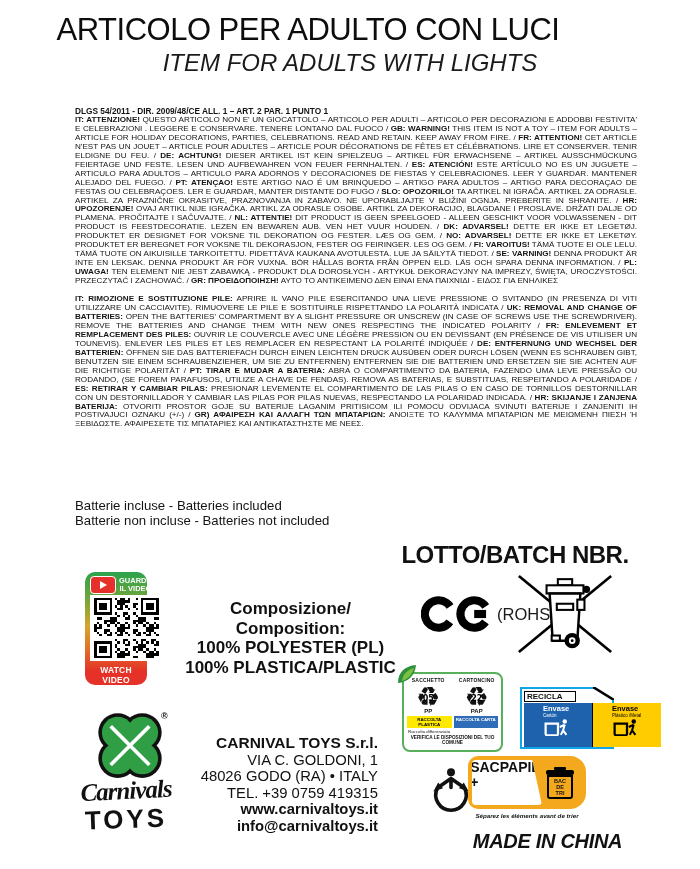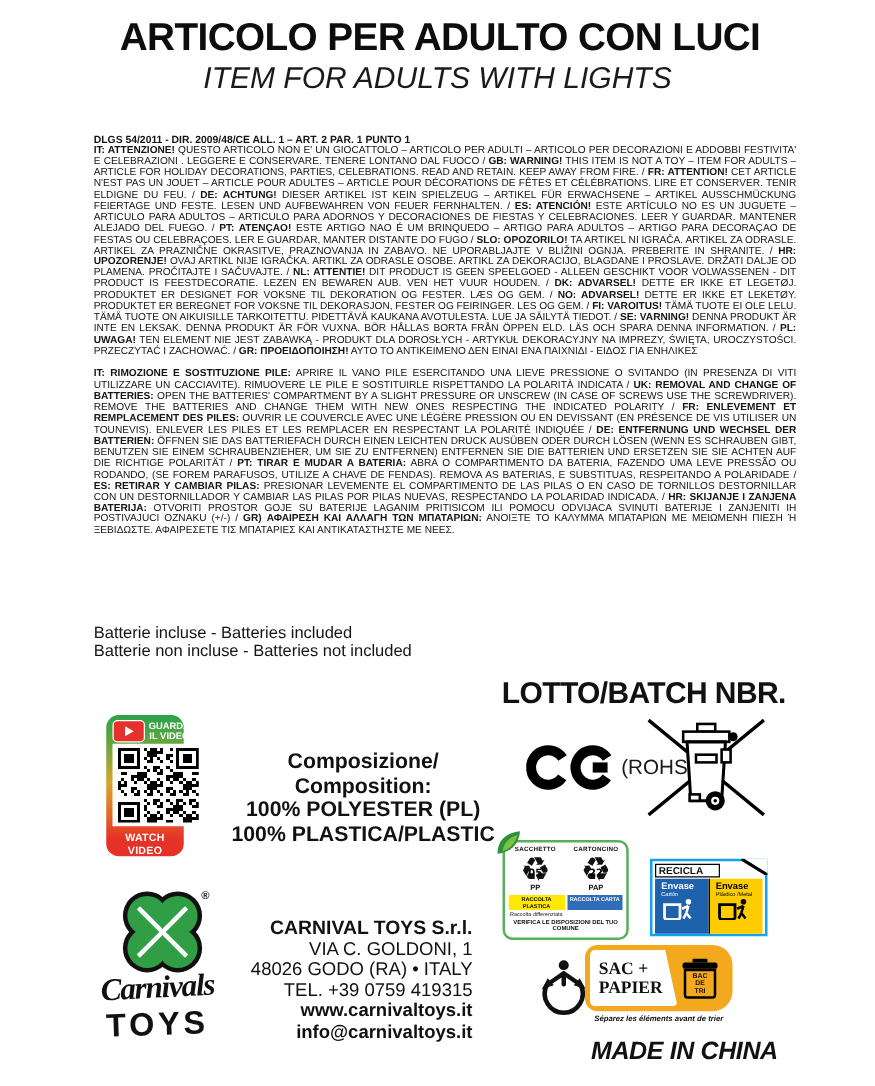--- a/index.html
+++ b/index.html
@@ -1,20 +1,20 @@
 <!DOCTYPE html>
 <html style="--youtube_red: #e6302b; --badge_green: #2ba24c; --badge_yellow: #d8a52c; --badge_red: #e53127; --box_green: #58b05c; --raccolta_yellow: #ffe900; --raccolta_blue: #2f6db8; --recicla_blue: #1e62ae; --recicla_yellow: #ffcc00; --clover_green: #2f9e44; --sac_yellow: #f3a81e;"><head>
 <meta charset="utf-8">
 <style>
   html,body{margin:0;padding:0;background:#fff;}
   .page{position:relative;width:700px;height:869px;background:#fff;overflow:hidden;
         font-family:"Liberation Sans",sans-serif;color:#111;}
   b{font-weight:bold;}
   .title{position:absolute;top:12px;left:0;width:616px;text-align:center;
-         font-size:31px;font-weight:700;letter-spacing:-.5px;color:#0d0d0d;margin-left:44px;}
+         font-size:31px;font-weight:400;letter-spacing:-.5px;color:#0d0d0d;}
   .subtitle{position:absolute;top:49px;left:0;width:700px;text-align:center;
             font-size:24px;font-style:italic;font-weight:400;color:#1a1a1a;}
   .legal{position:absolute;left:75px;top:107px;width:562px;font-size:8.1px;
          line-height:8.95px;text-align:justify;color:#141414;}
   .legal .reg{font-weight:bold;font-size:8.3px;}
   .legal p{margin:0;}
   .legal p.p2{margin-top:9px;}
   .batteries{position:absolute;left:75px;top:499px;font-size:13.2px;line-height:14.6px;color:#141414;}
   .lotto{position:absolute;left:395px;top:541px;width:240px;text-align:center;
          font-size:24px;font-weight:900;letter-spacing:-.5px;}
@@ -56,45 +56,45 @@
   .gb-verify{font-size:4.7px;font-weight:800;text-align:center;margin-top:1px;}
   
   .recicla{position:absolute;left:520px;top:687px;width:94px;height:62px;box-sizing:border-box;
            border:2px solid #0ea5e9;background:#fff;}
   .recicla .cut{position:absolute;top:-2px;right:-2px;width:0;height:0;
                 border-top:13px solid #fff;border-left:20px solid transparent;}
   .recicla .cutline{position:absolute;top:-2px;right:-2px;width:21px;height:13px;}
   .recicla-title{margin:2px 2px 1px;border:1.5px solid #000;width:46px;font-weight:800;
                  font-size:8px;padding:0 2px;line-height:9px;}
   .recicla-panels{display:flex;margin:0 2px 2px;height:44px;}
-  .rpanel{flex:1;padding:2px 5px;box-sizing:border-box;}
+  .rpanel{flex:1;padding:2px 19px;box-sizing:border-box;}
   .rpanel .l1{font-weight:800;font-size:7.5px;line-height:8px;}
   .rpanel .l2{font-size:4.5px;line-height:5px;}
   .rp-carton{background:var(--recicla_blue,#1e62ae);color:#fff;}
   .rp-plastic{background:var(--recicla_yellow,#ffcc00);color:#000;border-left:1px solid #000;}
   
   .clover{position:absolute;left:93px;top:711px;}
   .registered{position:absolute;left:161px;top:711px;font-size:9px;font-weight:bold;}
   .logo-script{position:absolute;left:70px;top:777px;width:112px;text-align:center;
                font-family:"Liberation Serif",serif;font-style:italic;font-weight:bold;
                font-size:25px;letter-spacing:-1px;transform:rotate(-3deg);}
   .logo-toys{position:absolute;left:78px;top:804px;width:96px;text-align:center;
              font-size:26px;font-weight:900;letter-spacing:3px;transform:rotate(-2deg);}
   .address{position:absolute;left:178px;top:735px;width:200px;text-align:right;line-height:16.6px;font-size:14.8px;}
   .address .nm{font-weight:800;font-size:15.5px;}
   .address .bld{font-weight:800;}
   
   .triman{position:absolute;left:427px;top:764px;}
   .sac{position:absolute;left:468px;top:756px;width:118px;height:53px;box-sizing:border-box;
        background:var(--sac_yellow,#f3a81e);border-radius:10px 16px 16px 10px;
        display:flex;align-items:center;padding:4px;gap:3px;}
-  .sac-white{background:#fff;width:70px;height:45px;display:flex;flex-direction:column;
+  .sac-white{background:#fff;width:70px;height:45px;display:flex;flex-direction:row;
              justify-content:center;padding-left:7px;box-sizing:border-box;
              font-weight:900;font-size:14px;line-height:15px;border-radius:4px;
-             clip-path:polygon(0 0,86% 0,100% 100%,0 100%);font-family:Liberation Serif, serif;}
+             clip-path:polygon(0 0,86% 0,100% 100%,0 100%);}
   .bin{width:30px;}
   .bin-top{height:3px;background:#000;width:12px;margin:0 auto;border-radius:1px;}
   .bin-lid{height:5px;background:#000;border-radius:2px;margin:0 1px;}
   .bin-body{border:2px solid #000;background:var(--sac_yellow,#f3a81e);border-radius:0 0 3px 3px;
             margin:0 2px;text-align:center;font-size:5.5px;font-weight:800;line-height:6px;padding:1px 0;}
   .sort-note{position:absolute;left:458px;top:812px;width:138px;text-align:center;
              font-size:6.2px;font-weight:800;font-style:italic;}
   .origin{position:absolute;left:445px;top:830px;width:205px;text-align:center;
           font-size:20px;font-weight:900;font-style:italic;letter-spacing:-.3px;}
 </style>

